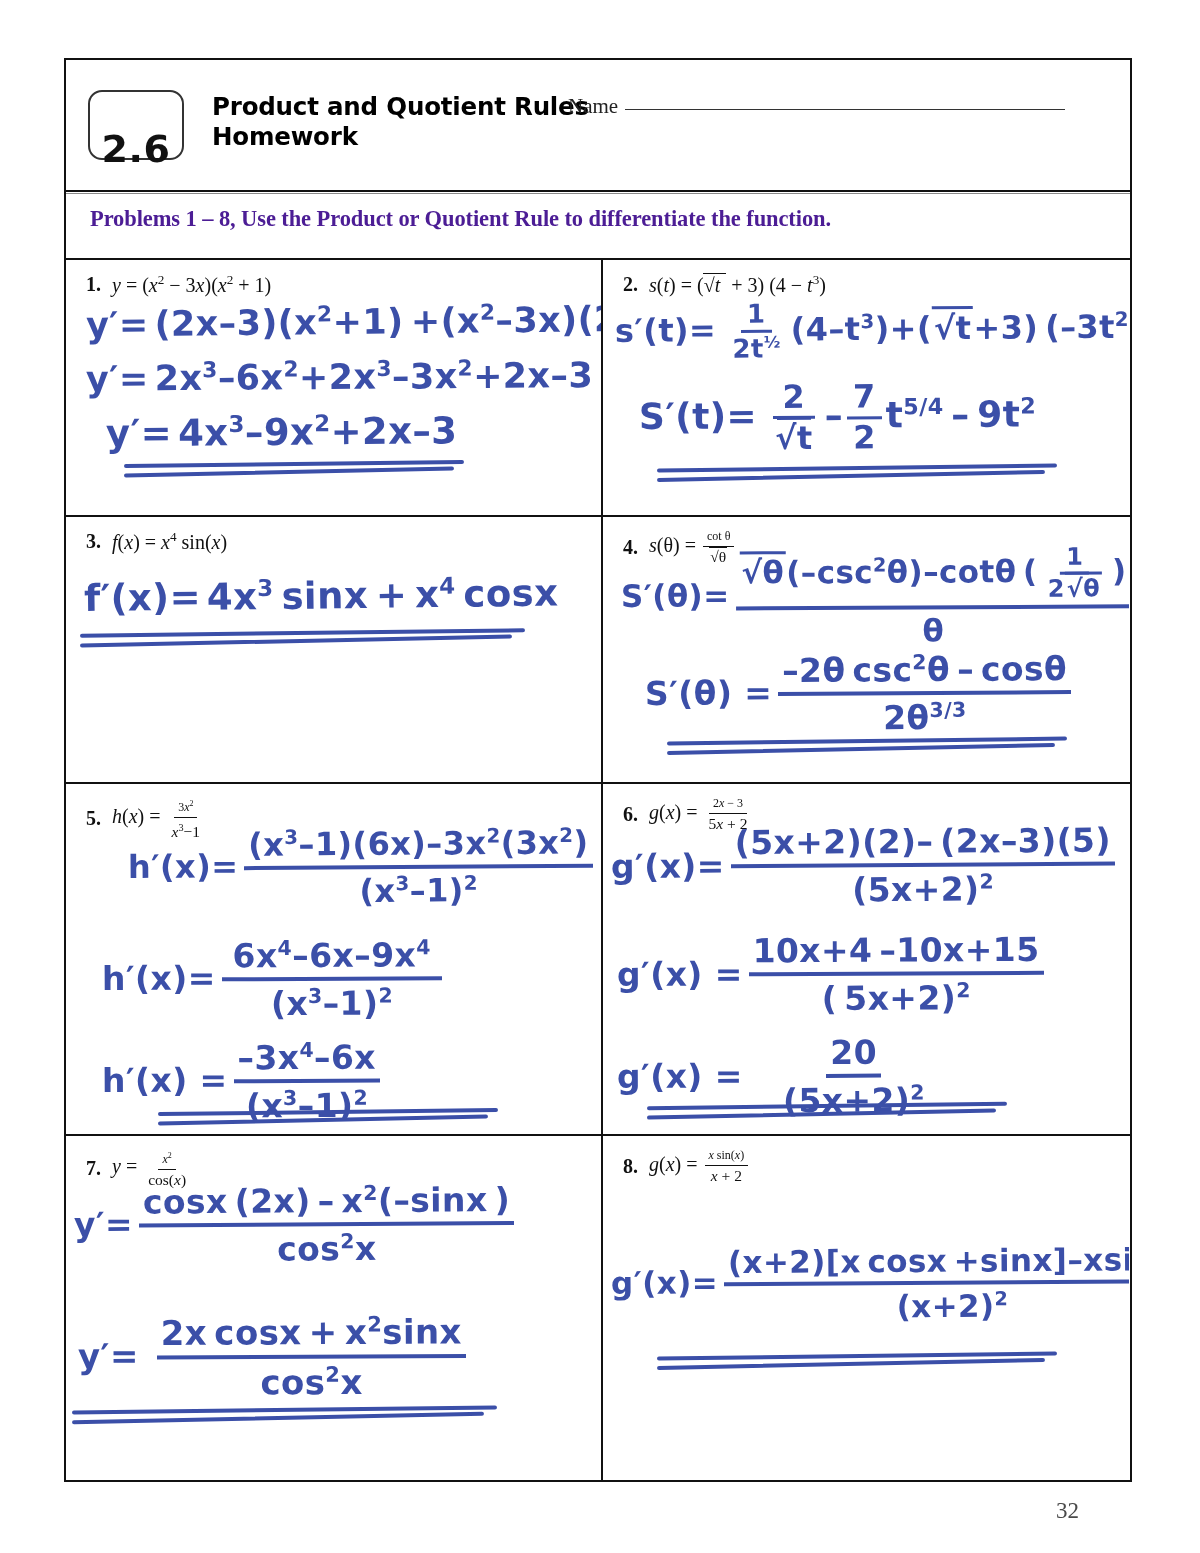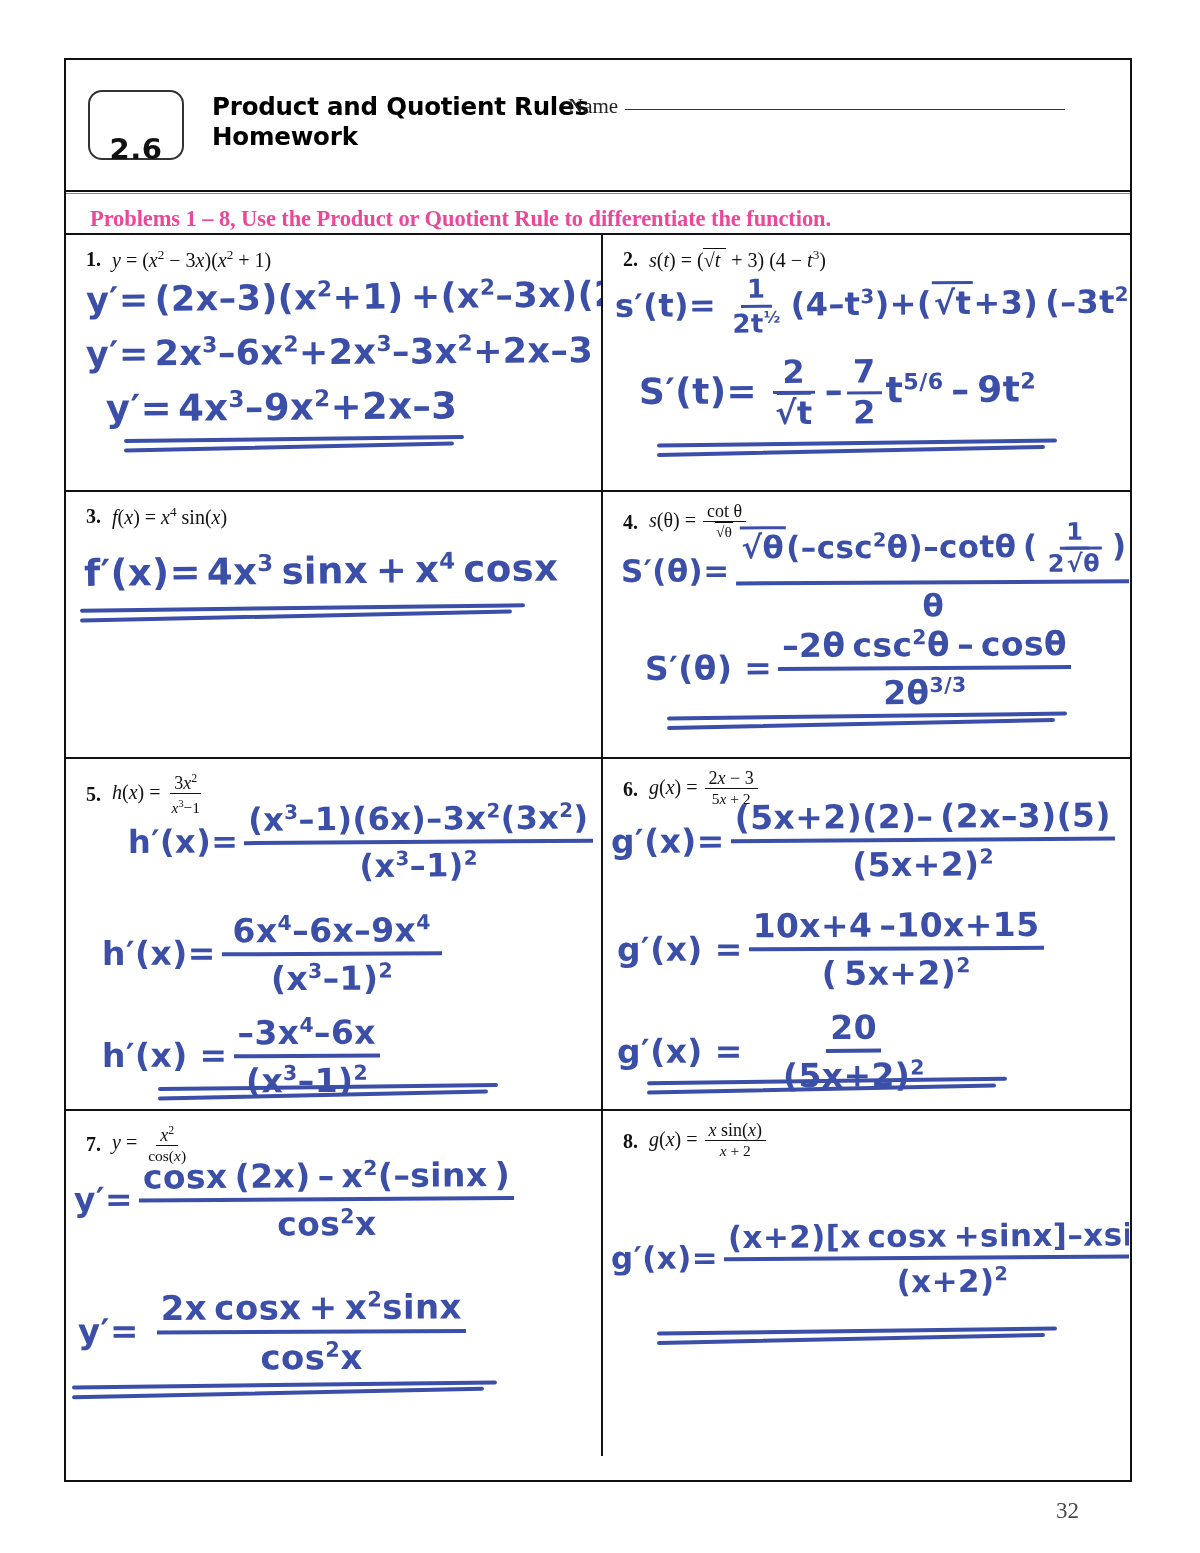--- a/index.html
+++ b/index.html
@@ -43,21 +43,21 @@
     border-radius: 14px;
     display: flex;
     align-items: center;
     justify-content: center;
     flex: none;
     margin-top: 8px;
   }
   .lesson-badge span {
     font-family: "DejaVu Sans", sans-serif;
     font-weight: bold;
-    font-size: 29px;
+    font-size: 38px;
     letter-spacing: .5px;
     color: #111;
     margin-top: 47px;
   }
   .title-block {
     margin-left: 28px;
     margin-top: 10px;
     flex: none;
     width: 350px;
   }
@@ -99,27 +99,27 @@
   
   .double-sep {
     border-top: 2.5px solid #111;
     border-bottom: 1.6px solid #8a8a8a;
     height: 4px;
     box-sizing: border-box;
   }
 
   
   .instructions {
-    padding: 12px 20px 1px 24px;
+    padding: 12px 20px 26px 24px;
     border-bottom: 2.5px solid #111;
     font-family: "Liberation Serif", serif;
     font-weight: bold;
     font-size: 22.5px;
     letter-spacing: -.1px;
-    color: #ec4899;
+    color: #4c1d95;
   }
 
   
   .grid { display: flex; flex-direction: column; }
   .grid-row {
     display: flex;
     border-bottom: 2.5px solid #111;
   }
   .grid-row:last-child { border-bottom: none; }
   .cell {
@@ -156,21 +156,21 @@
   .pfrac {
     display: inline-flex;
     flex-direction: column;
     align-items: center;
     vertical-align: middle;
     margin: 0 2px;
     position: relative;
     top: -1px;
   }
   .pfrac .pnum {
-    font-size: 18px;
+    font-size: 12px;
     line-height: 17px;
     padding: 0 4px 1px 4px;
     border-bottom: 1.6px solid #111;
   }
   .pfrac .pden {
     font-size: 15.5px;
     line-height: 17px;
     padding: 1px 4px 0 4px;
   }
   .radical {
@@ -334,21 +334,21 @@
             </span>(4–t<span class="hsup">3</span>)+(<span class="hroot">√t</span>+3) (–3t<span class="hsup">2</span>)
         </div>
 
         <div class="hw ink" style="left:36px; top:122px; font-size:36px; transform:rotate(-0.4deg);">
           <span class="lhs">S′(t)=</span><span class="hfrac" style="font-size:32px;">
               <span class="hnum">2</span>
               <span class="hden"><span class="hroot">√t</span></span>
             </span>–<span class="hfrac" style="font-size:32px;">
               <span class="hnum">7</span>
               <span class="hden">2</span>
-            </span>t<span class="hsup">5/6</span> – 9t<span class="hsup">2</span>
+            </span>t<span class="hsup">5/4</span> – 9t<span class="hsup">2</span>
         </div>
 
         <div class="uline" style="left:54px; top:206px; width:400px;">
             <i></i>
             <i></i>
           </div>
       </div>
     </div>
 
     <div class="grid-row row-2">

